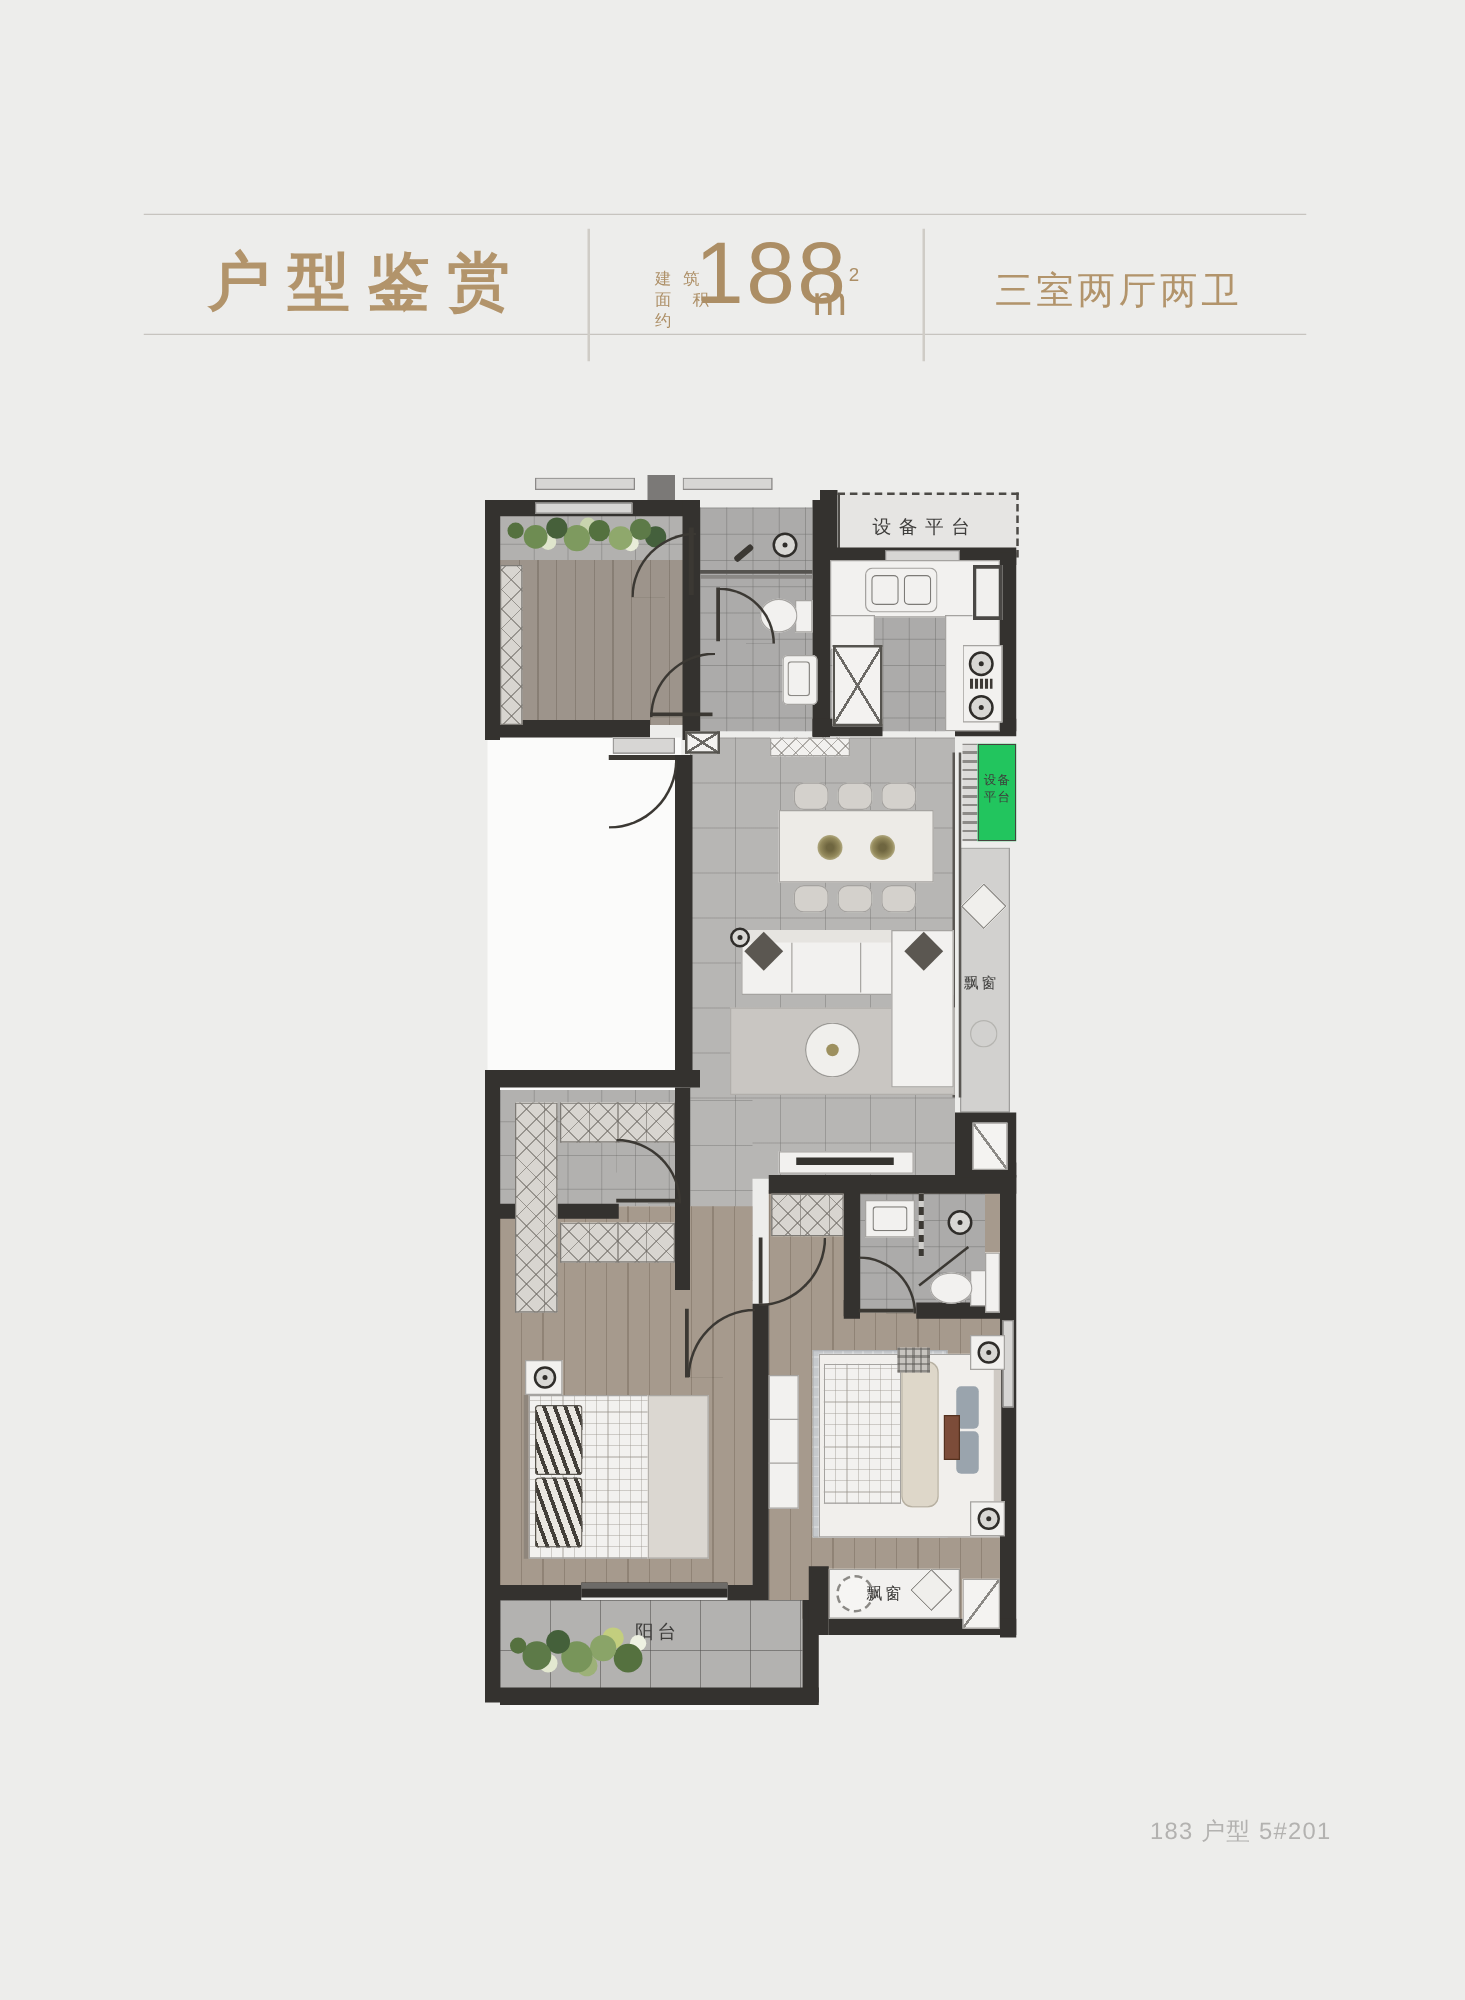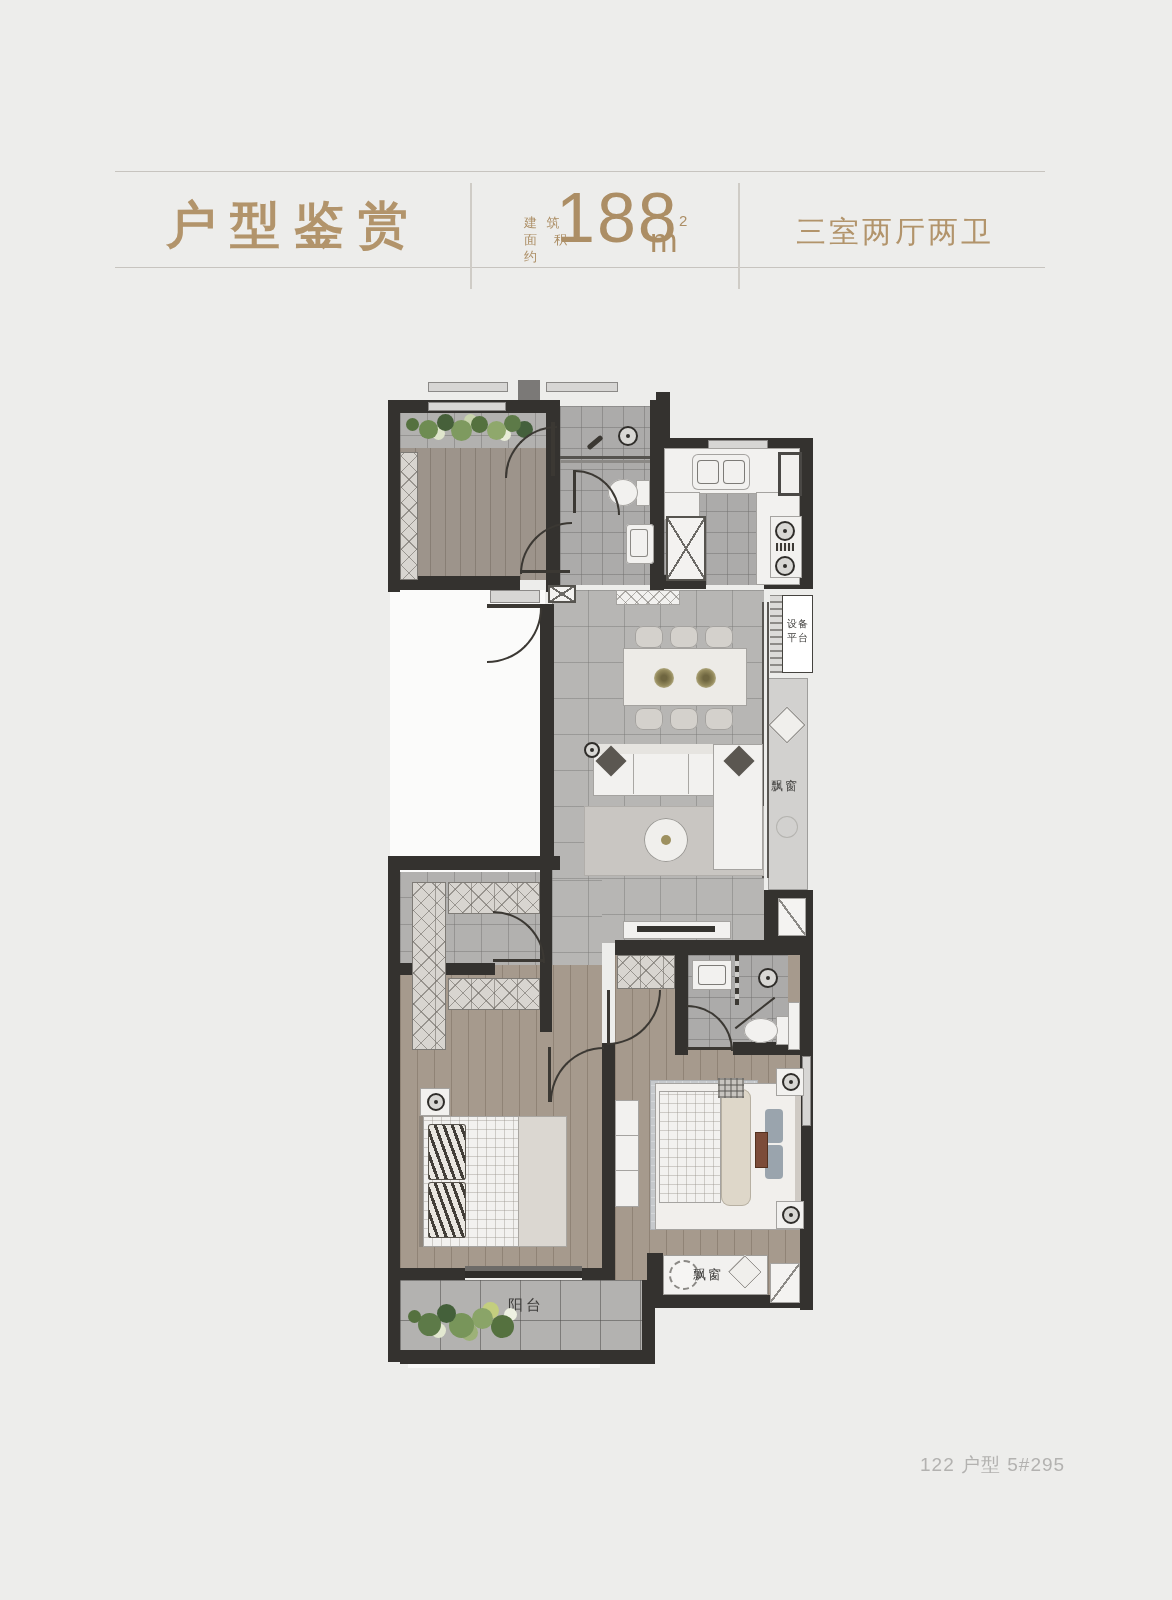--- a/index.html
+++ b/index.html
@@ -74,20 +74,23 @@
   <div class="tile" style="left:164px;top:198px;width:212px;height:353px"></div>
   <div class="tile" style="left:164px;top:488px;width:50px;height:169px"></div>
   <div class="tileMid" style="left:12px;top:478px;width:140px;height:95px"></div>
   <div class="wood" style="left:12px;top:573px;width:202px;height:303px"></div>
   <div class="wood" style="left:227px;top:560px;width:185px;height:343px"></div>
   <div class="tileSm" style="left:300px;top:563px;width:100px;height:95px"></div>
   <div class="tileBal" style="left:12px;top:888px;width:242px;height:72px"></div>
   <div class="abs" style="left:380px;top:286px;width:40px;height:212px;background:#d2d1cf;box-shadow:inset 0 0 0 1px #9f9e9c"></div>
   <div class="abs" style="left:2px;top:198px;width:155px;height:282px;background:#fbfbfa"></div>
 
+  <div class="abs" style="left:282px;top:2px;width:141px;height:50px;background:#e6e5e3;border-top:2px dashed #4c4a46;border-right:2px dashed #4c4a46;border-left:2px solid #4c4a46">
+    <div class="lbl" style="left:26px;top:16px;font-size:15px;letter-spacing:6px">设备平台</div>
+  </div>
 
   <div class="w" style="left:0;top:8px;width:172px;height:13px"></div>
   <div class="winset" style="left:40px;top:10px;width:78px;height:9px"></div>
   <div class="w" style="left:0;top:8px;width:12px;height:192px"></div>
   <div class="w" style="left:158px;top:8px;width:14px;height:192px"></div>
   <div class="w" style="left:262px;top:8px;width:14px;height:190px"></div>
   <div class="w" style="left:268px;top:0;width:14px;height:56px"></div>
   <div class="w" style="left:276px;top:46px;width:149px;height:14px"></div>
   <div class="winset" style="left:320px;top:48px;width:60px;height:10px"></div>
   <div class="w" style="left:412px;top:50px;width:13px;height:143px"></div>
@@ -115,21 +118,21 @@
   <div class="winset" style="left:414px;top:664px;width:9px;height:70px"></div>
   <div class="w" style="left:259px;top:861px;width:16px;height:55px"></div>
   <div class="w" style="left:275px;top:903px;width:105px;height:13px"></div>
   <div class="w" style="left:380px;top:903px;width:45px;height:13px"></div>
   <div class="w" style="left:376px;top:498px;width:49px;height:52px"></div>
   <div class="white" style="left:390px;top:506px;width:28px;height:38px;background:linear-gradient(to top right,transparent calc(50% - 1px),#8b8985 calc(50% - 1px) calc(50% + 1px),transparent calc(50% + 1px)),#f4f3f1"></div>
   <div class="abs" style="left:374px;top:210px;width:2px;height:276px;background:#5a5753"></div>
   <div class="abs" style="left:379px;top:210px;width:2px;height:276px;background:#5a5753"></div>
   <div class="abs" style="left:382px;top:203px;width:12px;height:78px;background:repeating-linear-gradient(0deg,#8d8b88 0 2px,#dcdbd9 2px 7px)"></div>
 
-  <div class="abs" style="left:394px;top:203px;width:31px;height:78px;background:#ffffff;box-shadow:inset 0 0 0 1px #45433f">
+  <div class="abs" style="left:394px;top:203px;width:31px;height:78px;background:#22c55e;box-shadow:inset 0 0 0 1px #45433f">
     <div class="lbl" style="left:5px;top:22px;font-size:10px;letter-spacing:1px">设备</div>
     <div class="lbl" style="left:5px;top:36px;font-size:10px;letter-spacing:1px">平台</div>
   </div>
 
   <div class="plants p1" style="left:18px;top:26px"></div>
   <div class="hatch" style="left:12px;top:60px;width:18px;height:128px"></div>
   <div class="arc aTL" style="left:117px;top:34px;width:50px;height:50px"></div>
   <div class="leaf" style="left:163px;top:30px;width:4px;height:54px"></div>
   <div class="arc aTL" style="left:132px;top:130px;width:50px;height:50px"></div>
   <div class="leaf" style="left:132px;top:178px;width:50px;height:3px"></div>
@@ -255,13 +258,13 @@
   <div class="leaf" style="left:299px;top:655px;width:44px;height:3px"></div>
 
   <div class="abs" style="left:275px;top:863px;width:105px;height:40px;background:#f2f1ef;box-shadow:inset 0 0 0 1px #9f9d99"></div>
   <div class="abs" style="left:281px;top:868px;width:26px;height:26px;border-radius:50%;border:2px dashed #8b8985;background:#f6f5f3"></div>
   <div class="diam" style="left:345px;top:868px;width:24px;height:24px"></div>
   <div class="lbl" style="left:305px;top:874px;font-size:13px;letter-spacing:2px">飘窗</div>
   <div class="white" style="left:382px;top:871px;width:30px;height:40px;background:linear-gradient(to bottom right,transparent calc(50% - 1px),#8b8985 calc(50% - 1px) calc(50% + 1px),transparent calc(50% + 1px)),#f4f3f1"></div>
 
 </div>
 
-<div class="footerCap">122 户型 5#295</div>
+<div class="footerCap">183 户型 5#201</div>
 
 </body></html>

